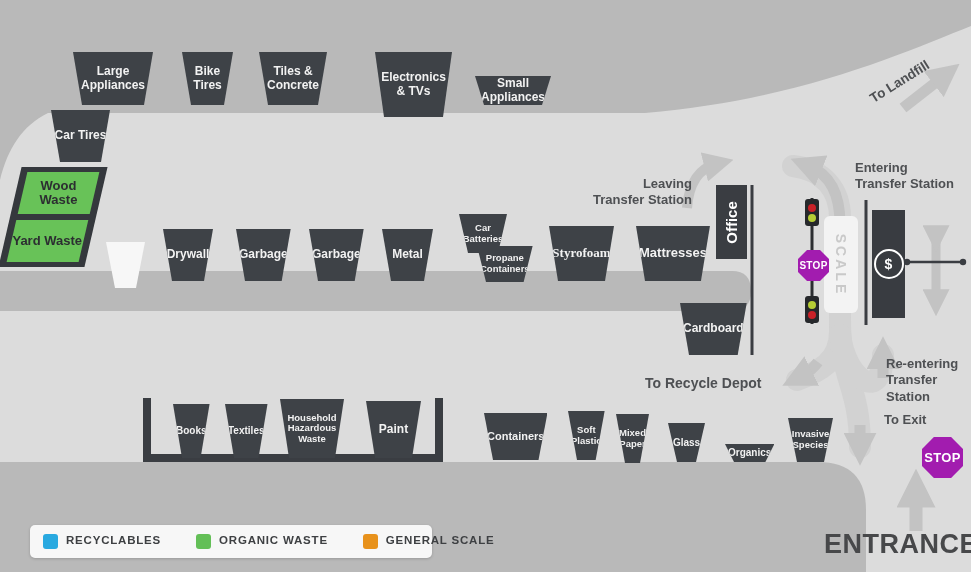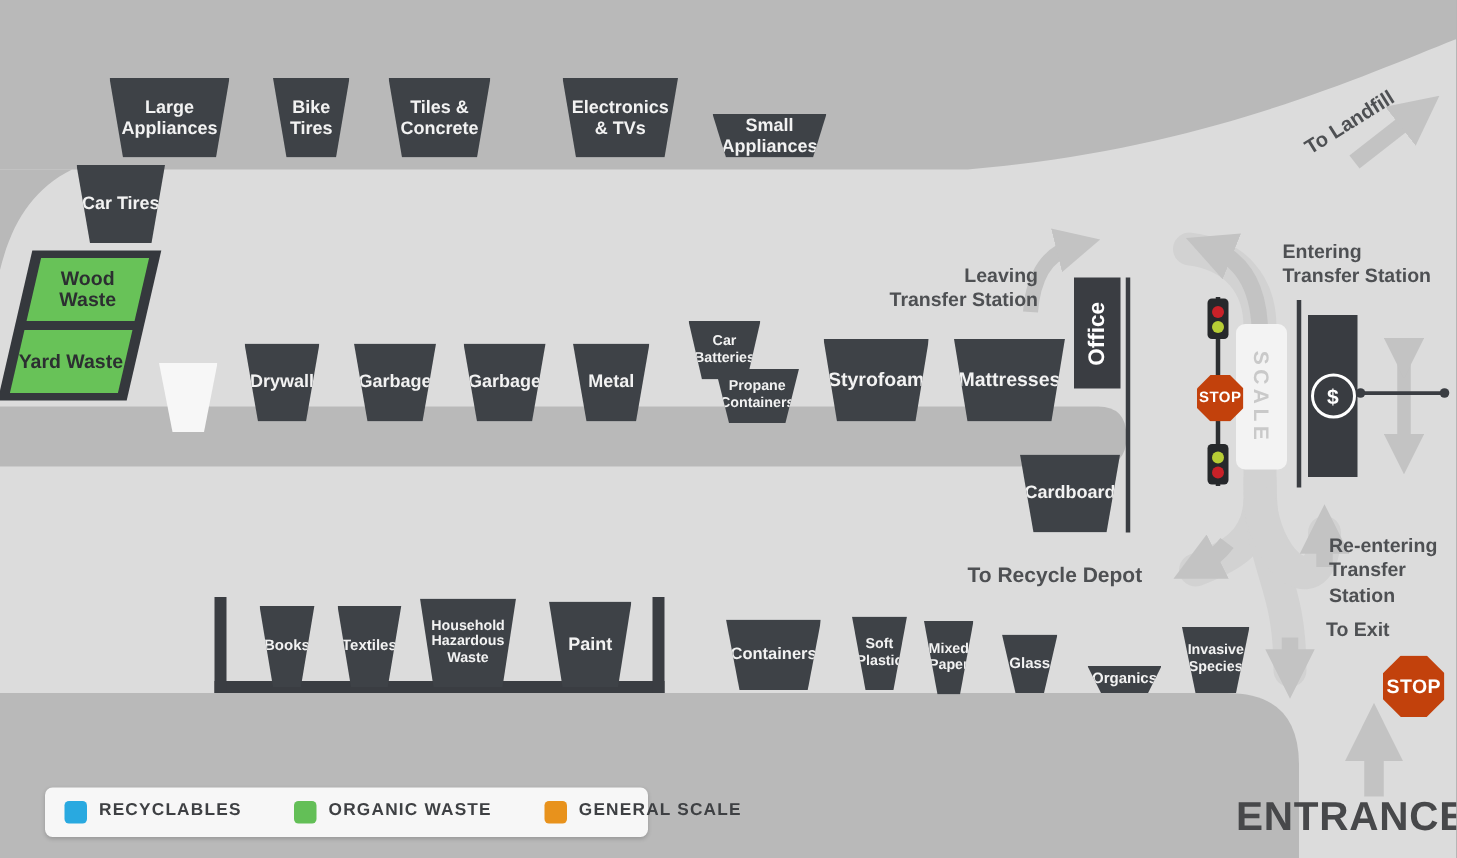--- a/index.html
+++ b/index.html
@@ -47,21 +47,21 @@
   
   .tlight{position:absolute;width:14px;height:27px;background:#26282b;border-radius:3px;
           display:flex;flex-direction:column;align-items:center;justify-content:center;gap:2px;}
   .bulb{width:8px;height:8px;border-radius:50%;}
   .bulb-red{background:#c92128;}
   .bulb-grn{background:#b7cd35;}
   #tlight-top{left:805px;top:199px;}
   #tlight-bottom{left:805px;top:296px;}
 
   
-  .stop{position:absolute;background:#c2410c;color:#fff;font-weight:800;
+  .stop{position:absolute;background:#a21caf;color:#fff;font-weight:800;
         display:flex;align-items:center;justify-content:center;letter-spacing:.3px;
         clip-path:polygon(29% 0,71% 0,100% 29%,100% 71%,71% 100%,29% 100%,0 71%,0 29%);}
   #stop-scale{left:798px;top:250px;width:31px;height:31px;font-size:10px;}
   #stop-entrance{left:922px;top:437px;width:41px;height:41px;font-size:13px;}
 
   
   .lbl{position:absolute;font-weight:700;color:#4e5053;white-space:pre-line;font-size:13px;}
   #lbl-landfill{left:866px;top:74px;transform:rotate(-32deg);font-size:13.5px;}
   #lbl-leaving{left:580px;top:176px;width:112px;text-align:right;line-height:1.25;}
   #lbl-entering{left:855px;top:160px;line-height:1.25;}
@@ -139,21 +139,21 @@
           <span>Bike Tires</span>
         </div>
       </div>
       <div class="bin" style="left: 246px; top: 52px; width: 82px; height: 53px;">
         <div class="bin-lid" style="background: rgb(41, 169, 224);"></div>
         <div class="bin-rim"></div>
         <div class="bin-body" style="font-size: 12px;">
           <span>Tiles &amp; Concrete</span>
         </div>
       </div>
-      <div class="bin" style="left: 362px; top: 52px; width: 91px; height: 53px;">
+      <div class="bin" style="left: 362px; top: 52px; width: 91px; height: 65px;">
         <div class="bin-lid" style="background: rgb(41, 169, 224);"></div>
         <div class="bin-rim"></div>
         <div class="bin-body" style="font-size: 12px;">
           <span>Electronics &amp; TVs</span>
         </div>
       </div>
       <div class="bin" style="left: 462px; top: 52px; width: 90px; height: 53px;">
         <div class="bin-lid" style="background: rgb(41, 169, 224);"></div>
         <div class="bin-rim"></div>
         <div class="bin-body" style="font-size: 12px; margin-top: 24px;">
@@ -212,21 +212,21 @@
       <div class="bin" style="left: 464px; top: 246px; width: 67px; height: 36px;">
         <div class="bin-lid" style="background: rgb(41, 169, 224);"></div>
         <div class="bin-rim"></div>
         <div class="bin-body" style="font-size: 9.5px;">
           <span>Propane Containers</span>
         </div>
       </div>
       <div class="bin" style="left: 536px; top: 226px; width: 79px; height: 55px;">
         <div class="bin-lid" style="background: rgb(41, 169, 224);"></div>
         <div class="bin-rim"></div>
-        <div class="bin-body" style="font-size: 13px;">
+        <div class="bin-body" style="font-size: 13px; font-family: Liberation Serif, serif;">
           <span>Styrofoam</span>
         </div>
       </div>
       <div class="bin" style="left: 623px; top: 226px; width: 82px; height: 55px;">
         <div class="bin-lid" style="background: rgb(41, 169, 224);"></div>
         <div class="bin-rim"></div>
         <div class="bin-body" style="font-size: 13px;">
           <span>Mattresses</span>
         </div>
       </div>

